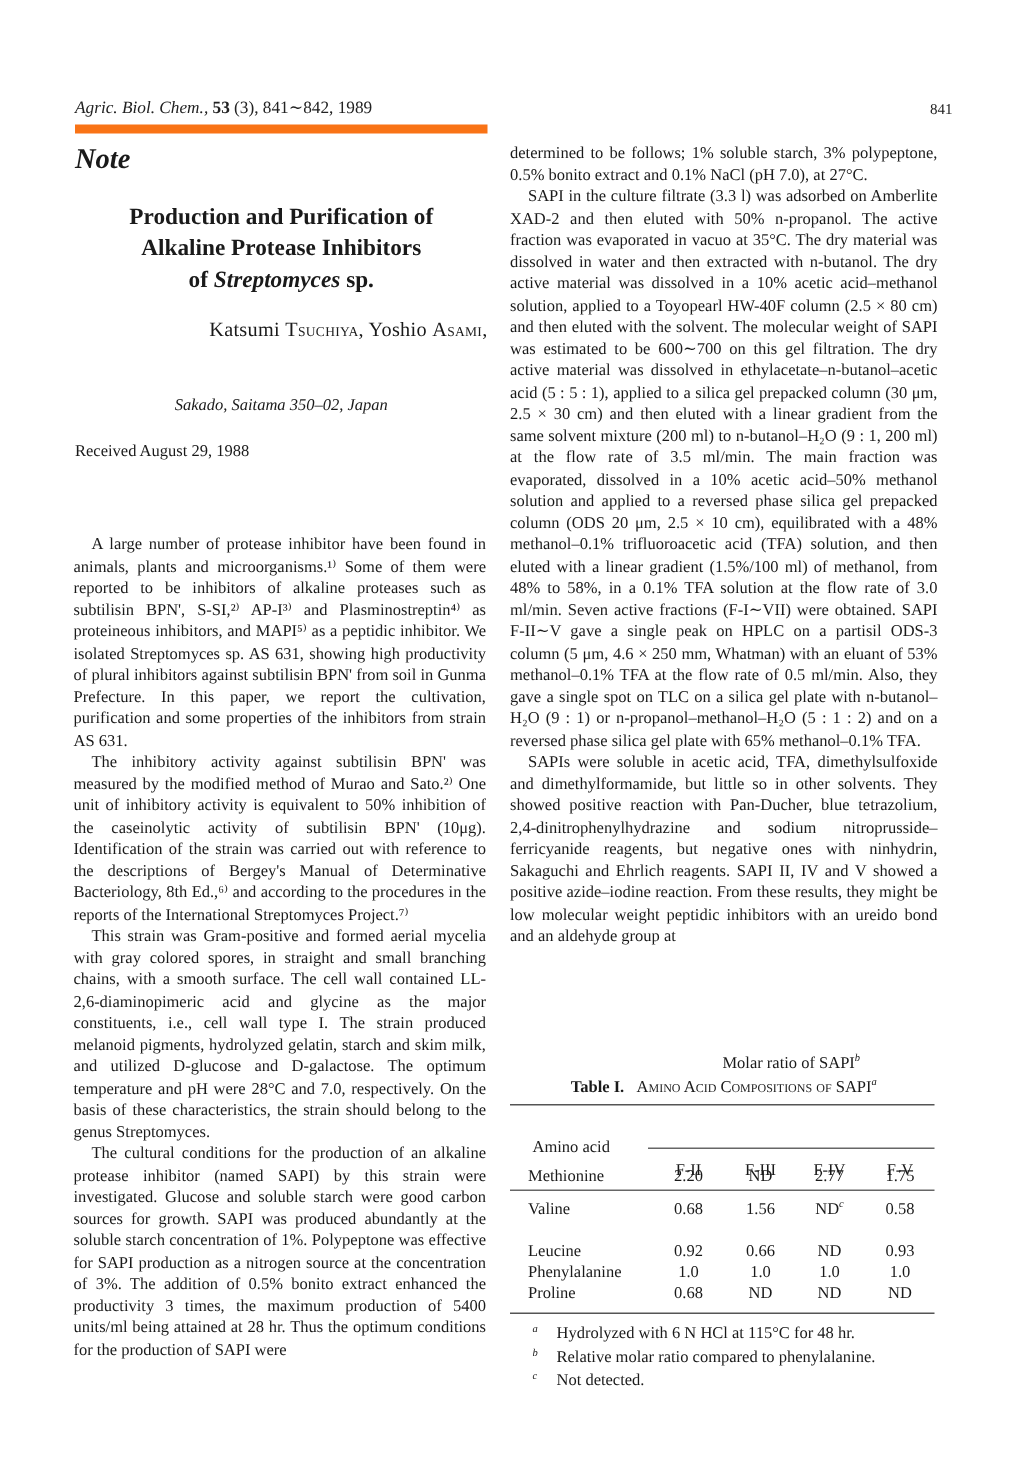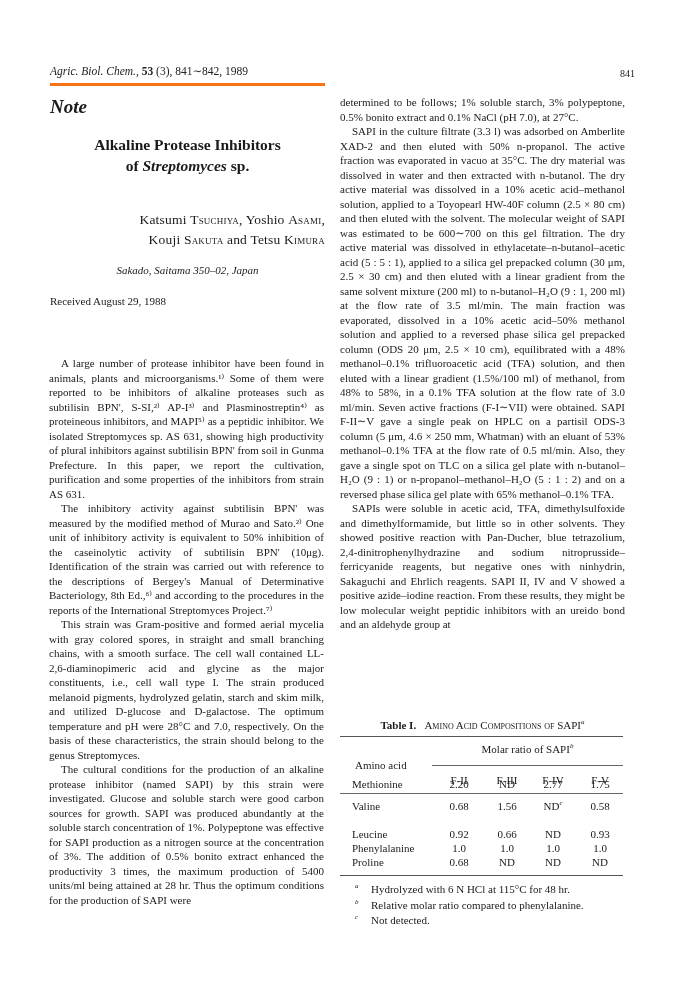--- a/index.html
+++ b/index.html
@@ -4,21 +4,21 @@
   <style>
     html, body { margin: 0; padding: 0; background: #fff; }
     body {
       width: 685px; height: 988px; position: relative; overflow: hidden;
       font-family: "Liberation Serif", "DejaVu Serif", serif;
       color: #1a1a1a;
     }
     .running-head {
       position: absolute; left: 50px; top: 64px; width: 275px;
       font-size: 11.5px; font-style: italic; color: #222;
-      border-bottom: 3px solid #f97316; padding-bottom: 5px;
+      border-bottom: 6px solid #f97316; padding-bottom: 5px;
     }
     .running-head b { font-style: normal; font-weight: bold; }
     .running-head .n { font-style: normal; }
     .page-num {
       position: absolute; left: 620px; top: 68px; font-size: 10px; color: #222;
     }
     .note-label {
       position: absolute; left: 50px; top: 96px;
       font-size: 19px; font-weight: bold; font-style: italic;
     }
@@ -50,21 +50,21 @@
     sup { font-size: 7px; line-height: 0; }
     .table-caption {
       position: absolute; left: 340px; top: 719px; width: 285px;
       text-align: center; font-size: 11px;
     }
     .table-caption .lbl { font-weight: bold; font-family: "Liberation Serif", serif; }
     .rule-top { position: absolute; left: 340px; top: 736px; width: 283px; border-top: 1px solid #555; }
     .rule-mid { position: absolute; left: 340px; top: 793px; width: 283px; border-top: 1px solid #666; }
     .rule-sub { position: absolute; left: 432px; top: 765px; width: 191px; border-top: 1px solid #666; }
     .rule-bot { position: absolute; left: 340px; top: 875px; width: 283px; border-top: 1px solid #555; }
-    .hdr-group { position: absolute; left: 432px; top: 743px; width: 191px; text-align: center; font-size: 11px; }
+    .hdr-group { position: absolute; left: 432px; top: 703px; width: 191px; text-align: center; font-size: 11px; }
     .hdr-aa { position: absolute; left: 355px; top: 759px; font-size: 11px; }
     .hdr-col { position: absolute; top: 774px; font-size: 11px; text-align: center; width: 46px; }
     .row { position: absolute; left: 0; width: 685px; height: 13px; font-size: 11px; }
     .row .nm { position: absolute; left: 352px; }
     .row .v { position: absolute; width: 46px; text-align: center; }
     .c1 { left: 436px; } .c2 { left: 484px; } .c3 { left: 530px; } .c4 { left: 577px; }
     .footnotes { position: absolute; left: 355px; top: 882px; font-size: 11px; line-height: 15.5px; }
     .footnotes .fn { position: relative; padding-left: 16px; }
     .footnotes .mk { position: absolute; left: 0; top: -3px; font-size: 7px; font-style: italic; }
   </style>
@@ -73,35 +73,31 @@
 
 <div class="running-head">
   <span>Agric. Biol. Chem.,</span>
   <b>53</b><span class="n"> (3), 841∼842, 1989</span>
 </div>
 <div class="page-num">841</div>
 
 <div class="note-label">Note</div>
 
 <div class="title">
+  <div>Production and Purification of</div>
   <div>Alkaline Protease Inhibitors</div>
   <div><span>of </span><i>Streptomyces</i><span> sp.</span></div>
 </div>
 
 <div class="authors">
   <div>
     <span>Katsumi</span>
     <span class="sc">Tsuchiya</span><span>,</span>
     <span>Yoshio</span>
     <span class="sc">Asami</span><span>,</span>
-  </div>
-  <div>
-    <span>Kouji</span>
-    <span class="sc">Sakuta</span><span style="white-space:pre"> and </span><span>Tetsu</span>
-    <span class="sc">Kimura</span>
   </div>
 </div>
 
 <div class="affil">
   <div>Sakado, Saitama 350–02, Japan</div>
 </div>
 <div class="received">Received August 29, 1988</div>
 
 <div class="col col-left">
   <p>A large number of protease inhibitor have been found in animals, plants and microorganisms.¹⁾ Some of them were reported to be inhibitors of alkaline proteases such as subtilisin BPN', S-SI,²⁾ AP-I³⁾ and Plasminostreptin⁴⁾ as proteineous inhibitors, and MAPI⁵⁾ as a peptidic inhibitor. We isolated Streptomyces sp. AS 631, showing high productivity of plural inhibitors against subtilisin BPN' from soil in Gunma Prefecture. In this paper, we report the cultivation, purification and some properties of the inhibitors from strain AS 631.</p>

